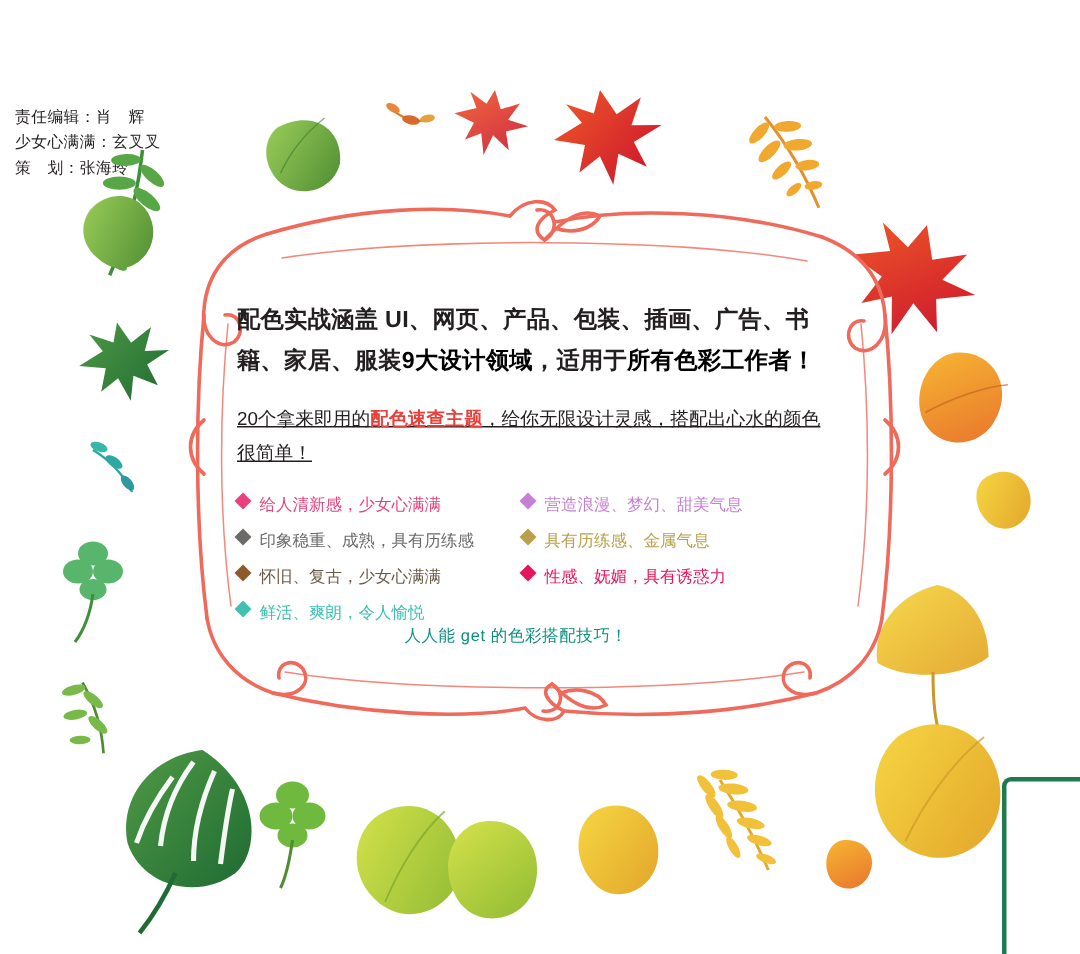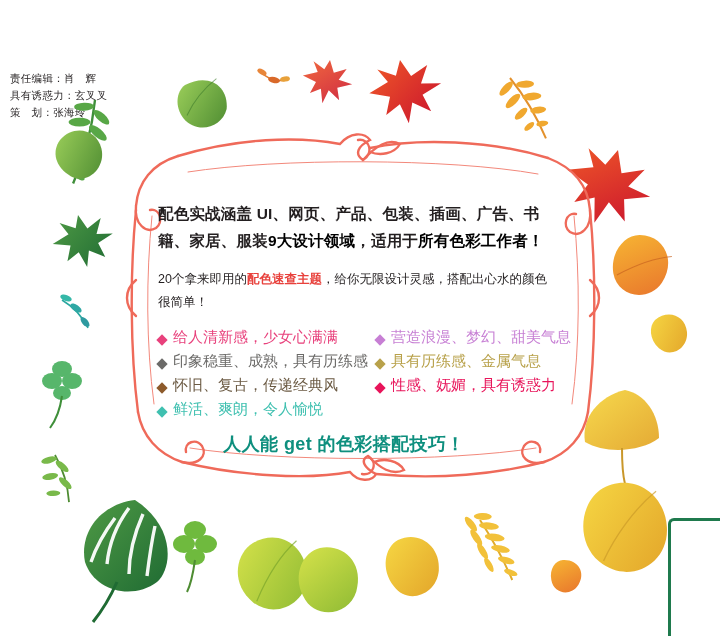--- a/index.html
+++ b/index.html
@@ -58,54 +58,54 @@
     line-height: 27px;
     color: #231f20;
     letter-spacing: 0.2px;
   }
   .hl-accent { color: #000000; }
   .sub {
     margin-top: 14px;
     font-size: 12.5px;
     line-height: 23px;
     color: #231f20;
+    text-decoration: underline;
   }
   .sub-accent { color: #e8413c; font-weight: bold; }
 
   
   .bullets {
     margin-top: 16px;
     width: 372px;
     display: grid;
     grid-template-columns: 1fr 1fr;
     grid-row-gap: 10px;
     grid-column-gap: 8px;
   }
   .bullet {
     display: flex;
-    align-items: flex-end;
-    font-size: 15px;
+    align-items: flex-start;
+    font-size: 11px;
     line-height: 14px;
     white-space: nowrap;
   }
   .dia {
     width: 8px;
     height: 8px;
     transform: rotate(45deg);
     margin-right: 7px;
     flex: none;
   }
 
   
   .footer-line {
-    margin-top: 16px;
     text-align: center;
     width: 372px;
-    font-size: 18px;
-    font-weight: bold;
+    font-size: 11px;
+    font-weight: normal;
     color: #0e8f7e;
     letter-spacing: 0.4px;
   }
 
   
   .corner {
     position: absolute;
     right: 0;
     bottom: 0;
     width: 52px;
@@ -114,21 +114,21 @@
     border-top: 3px solid #1f7a4d;
     border-top-left-radius: 6px;
     box-sizing: border-box;
   }
 </style>
 </head>
 <body>
 
 <div class="credits">
   <div class="row">责任编辑：肖　辉</div>
-  <div class="row">具有诱惑力：玄叉叉</div>
+  <div class="row">少女心满满：玄叉叉</div>
   <div class="row">策　划：张海玲</div>
 </div>
 
 <div class="leaves">
   <svg width="720" height="636" viewBox="0 0 720 636">
     <defs>
       <linearGradient id="gGreen" x1="0" y1="0" x2="1" y2="1">
         <stop offset="0%" stop-color="#9ccf5a"></stop>
           <stop offset="100%" stop-color="#4e8c32"></stop>
       </linearGradient>
@@ -375,21 +375,21 @@
     <div class="bullet">
       <span class="dia" style="background:#6b6a68"></span>
       <span style="color:#6b6a68">印象稳重、成熟，具有历练感</span>
     </div>
     <div class="bullet">
       <span class="dia" style="background:#b8a14a"></span>
       <span style="color:#b8a14a">具有历练感、金属气息</span>
     </div>
     <div class="bullet">
       <span class="dia" style="background:#8d5a2b"></span>
-      <span style="color:#6b5a43">怀旧、复古，传递经典风</span>
+      <span style="color:#6b5a43">怀旧、复古，少女心满满</span>
     </div>
     <div class="bullet">
       <span class="dia" style="background:#e8145a"></span>
       <span style="color:#e8145a">性感、妩媚，具有诱惑力</span>
     </div>
     <div class="bullet">
       <span class="dia" style="background:#3fc0b0"></span>
       <span style="color:#3fc0b0">鲜活、爽朗，令人愉悦</span>
     </div>
   </div>

